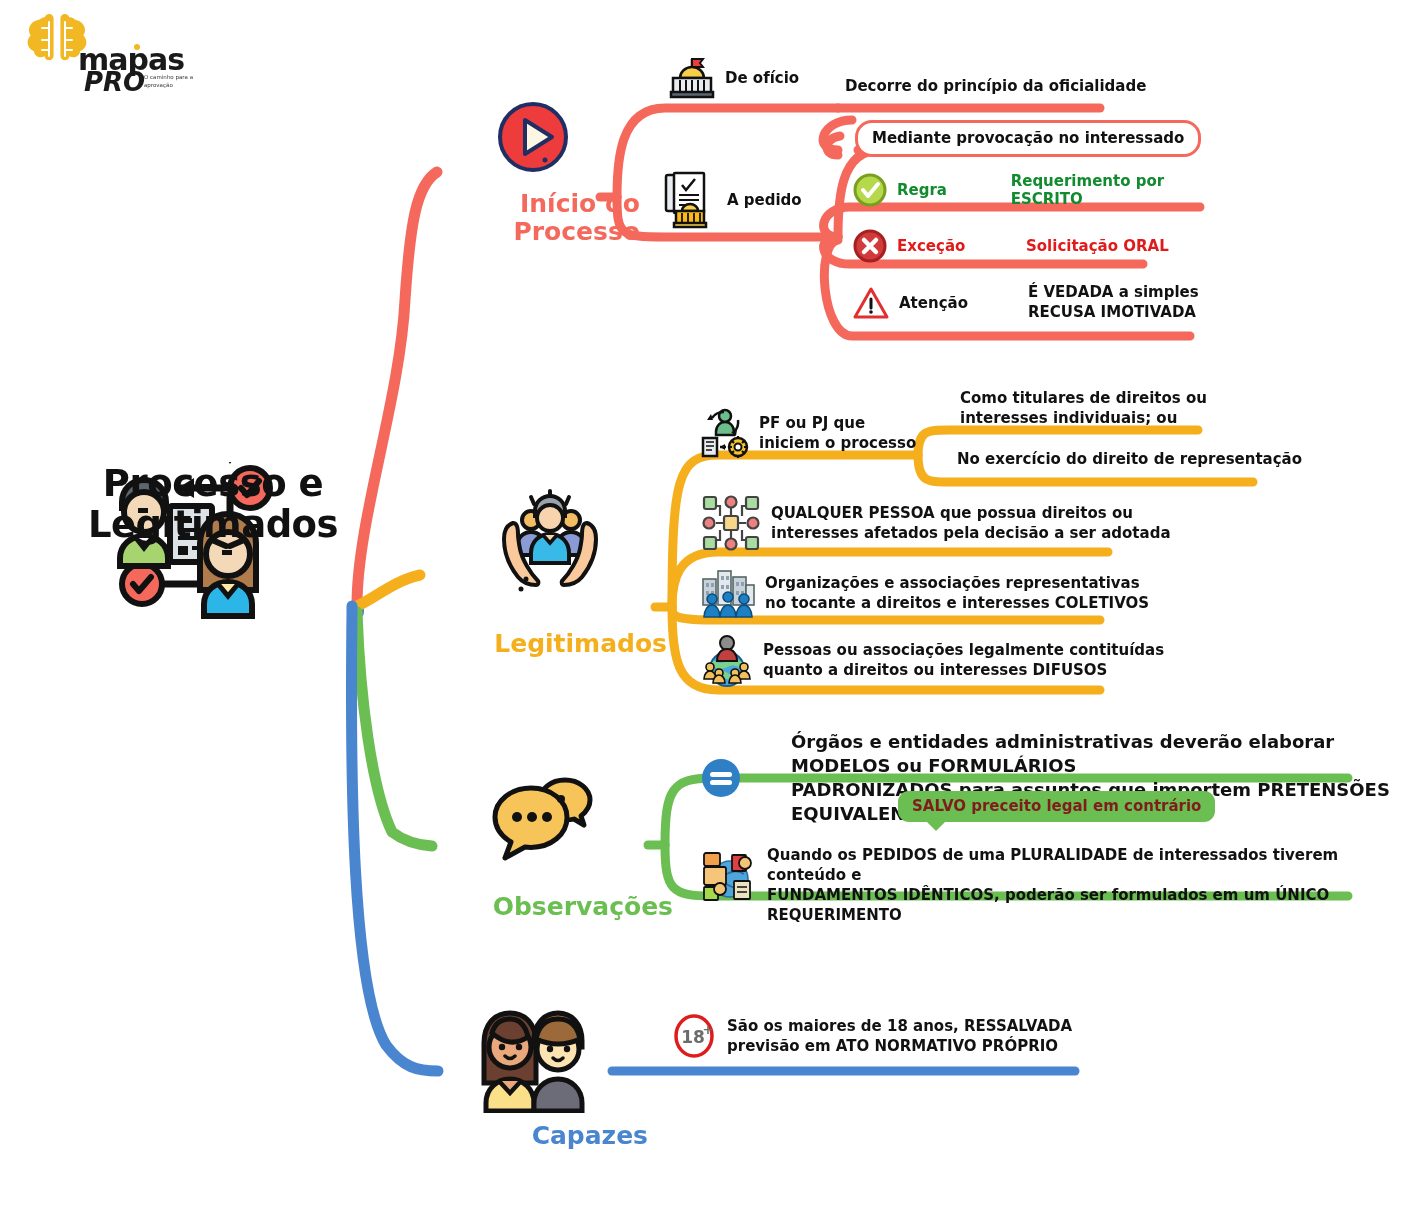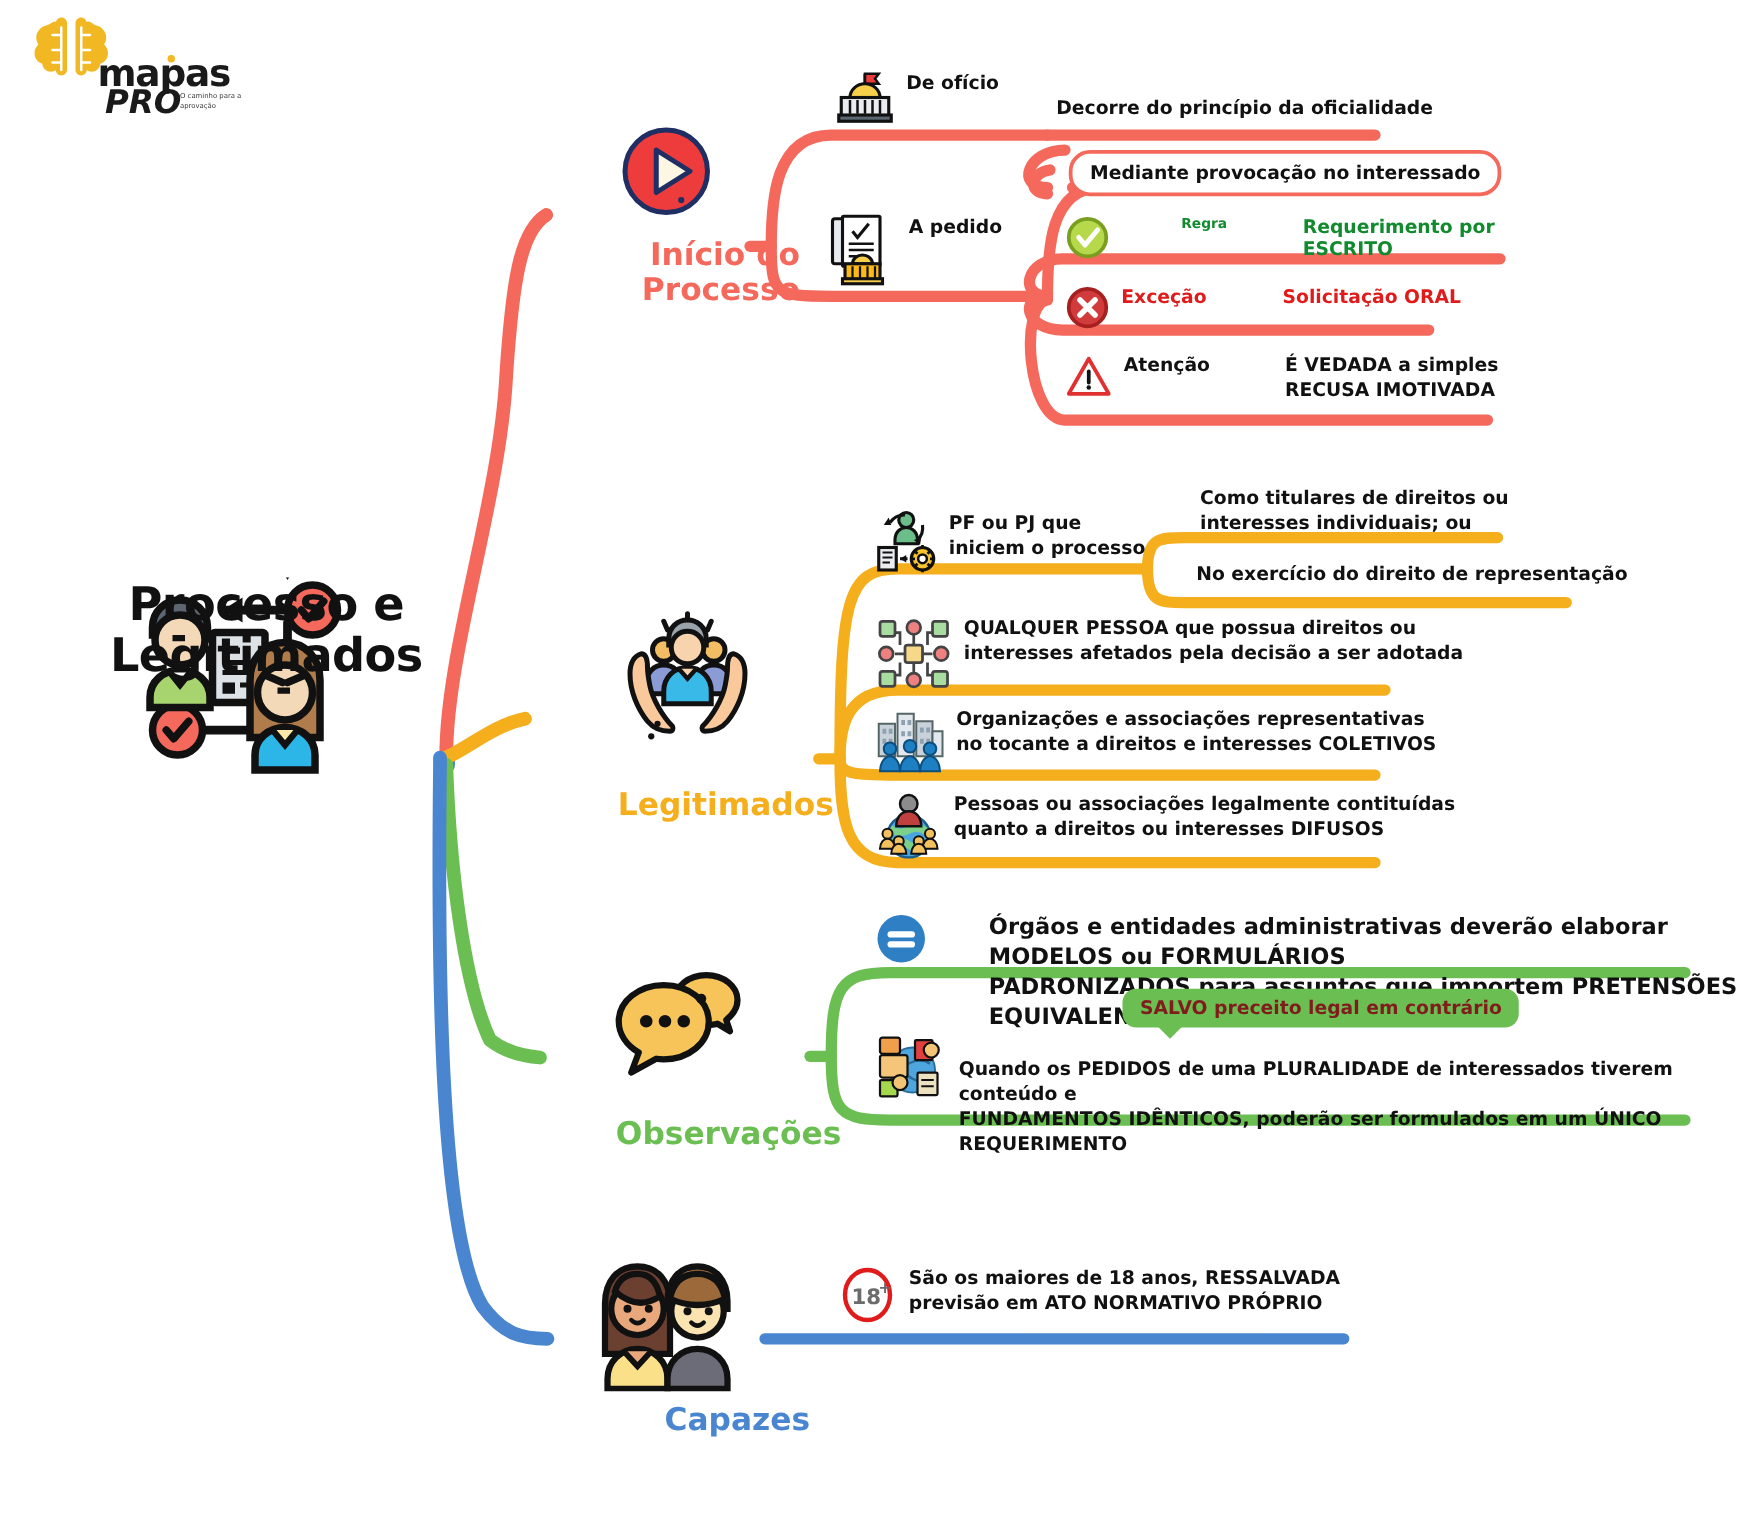--- a/index.html
+++ b/index.html
@@ -47,21 +47,21 @@
   
   .branch-label { font-weight:bold; font-size:25px; line-height:1.12;text-align:right; }
   #lbl-inicio   { left:470px; top:190px; color:#F4695C; width:170px; }
   #lbl-legit    { left:467px; top:630px; color:#F5AE1C; width:200px; }
   #lbl-obs      { left:463px; top:893px; color:#6BBE52; width:210px; }
   #lbl-cap      { left:468px; top:1122px; color:#4A86D0; width:180px; }
 
   
   .node-text { font-size:14.5px; color:#111; line-height:1.34; font-weight:600; }
 
-  .row { display:flex; align-items:flex-start; gap:9px; }
+  .row { display:flex; align-items:center; gap:9px; }
 
   
   .pill {
     border:3px solid #F4695C; border-radius:17px; background:#fff;
     padding:6px 14px 7px 14px; font-size:15px; font-weight:600; color:#111;
     white-space:nowrap;
   }
 
   
   .callout {
@@ -288,21 +288,21 @@
 
   <div class="abs" id="n-mediante">
     <div class="pill">Mediante provocação no interessado</div>
   </div>
 
   <div class="abs row" id="n-regra">
     <svg class="icon" width="36" height="36" viewBox="0 0 36 36">
       <circle cx="18" cy="18" r="15" fill="#B5D94B" stroke="#7A9E1E" stroke-width="3"></circle>
       <path d="M11 18 l5 6 10 -12" stroke="#fff" stroke-width="4" fill="none" stroke-linecap="round" stroke-linejoin="round"></path>
     </svg>
-    <span class="clr-green" style="font-size:11px;width:120px;margin-left:48px;">Regra</span>
+    <span class="clr-green" style="font-size:15px;width:120px;">Regra</span>
     <span class="clr-green" style="font-size:15px;">Requerimento por ESCRITO</span>
   </div>
 
   <div class="abs row" id="n-excecao">
     <svg class="icon" width="36" height="36" viewBox="0 0 36 36">
       <circle cx="18" cy="18" r="15" fill="#D23B3B" stroke="#A62020" stroke-width="3"></circle>
       <path d="M12 12 l12 12 M24 12 l-12 12" stroke="#fff" stroke-width="4.5" stroke-linecap="round"></path>
     </svg>
     <span class="clr-red" style="font-size:15px;width:120px;">Exceção</span>
     <span class="clr-red" style="font-size:15px;">Solicitação ORAL</span>

